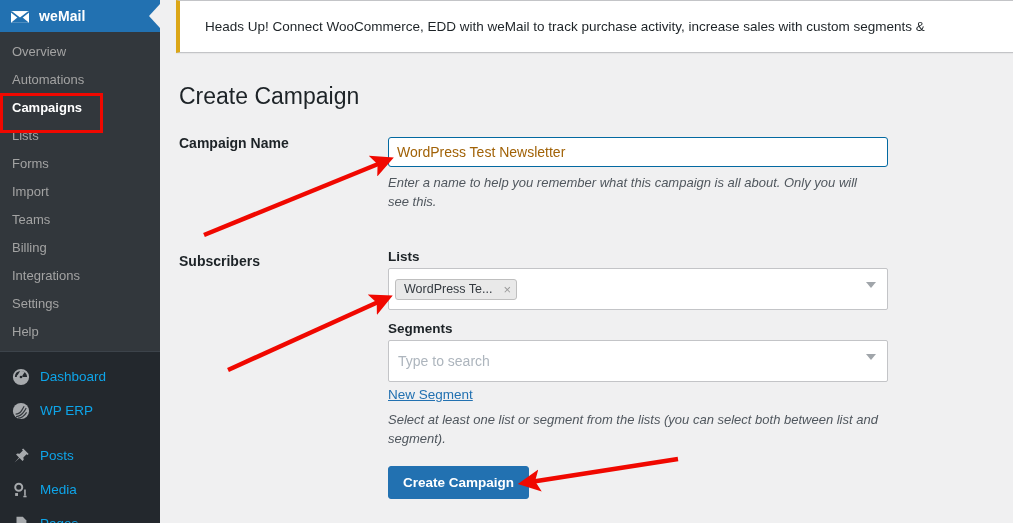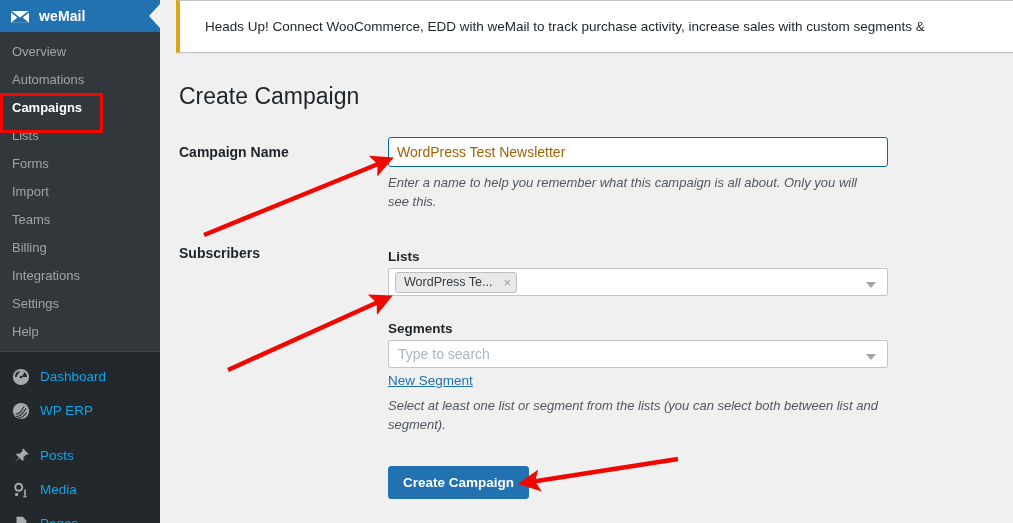--- a/index.html
+++ b/index.html
@@ -117,21 +117,21 @@
     font-family: "Liberation Sans", sans-serif;
     outline: none;
   }
 
   .desc {
     font-size: 13px; font-style: italic; color: #50575e;
     line-height: 19px; width: 490px; margin: 6px 0 0 0;
   }
 
   .select-box {
-    width: 500px; height: 28px;
+    width: 500px; height: 42px;
     border: 1px solid #c3c4c7;
     background: #fff; border-radius: 2px;
     display: flex; align-items: center;
     padding: 4px 6px; position: relative;
   }
   .caret {
     position: absolute; right: 11px; top: 13px;
     width: 0; height: 0;
     border-left: 5px solid transparent;
     border-right: 5px solid transparent;
@@ -270,29 +270,29 @@
   </div>
 
   <div id="main">
 
     <div class="notice">
       <p>Heads Up! Connect WooCommerce, EDD with weMail to track purchase activity, increase sales with custom segments &amp;</p>
     </div>
 
     <h1 class="page-title">Create Campaign</h1>
 
-    <div class="form-row" style="left:19px; top:143px;">
+    <div class="form-row" style="left:19px; top:134px;">
       <span class="row-label">Campaign Name</span>
     </div>
     <div class="form-row" style="left:228px; top:137px;">
       <input class="txt-input" type="text" value="WordPress Test Newsletter" style="">
       <p class="desc">Enter a name to help you remember what this campaign is all about. Only you will see this.</p>
     </div>
 
-    <div class="form-row" style="left:19px; top:244px;text-align:right;">
+    <div class="form-row" style="left:19px; top:252px;text-align:right;">
       <span class="row-label">Subscribers</span>
     </div>
 
     <div class="form-row" style="left:228px; top:249px;">
       <span class="field-label">Lists</span>
       <div class="select-box">
         <span class="chip">
           <span>WordPress Te...</span>
           <span class="x">×</span>
         </span>

